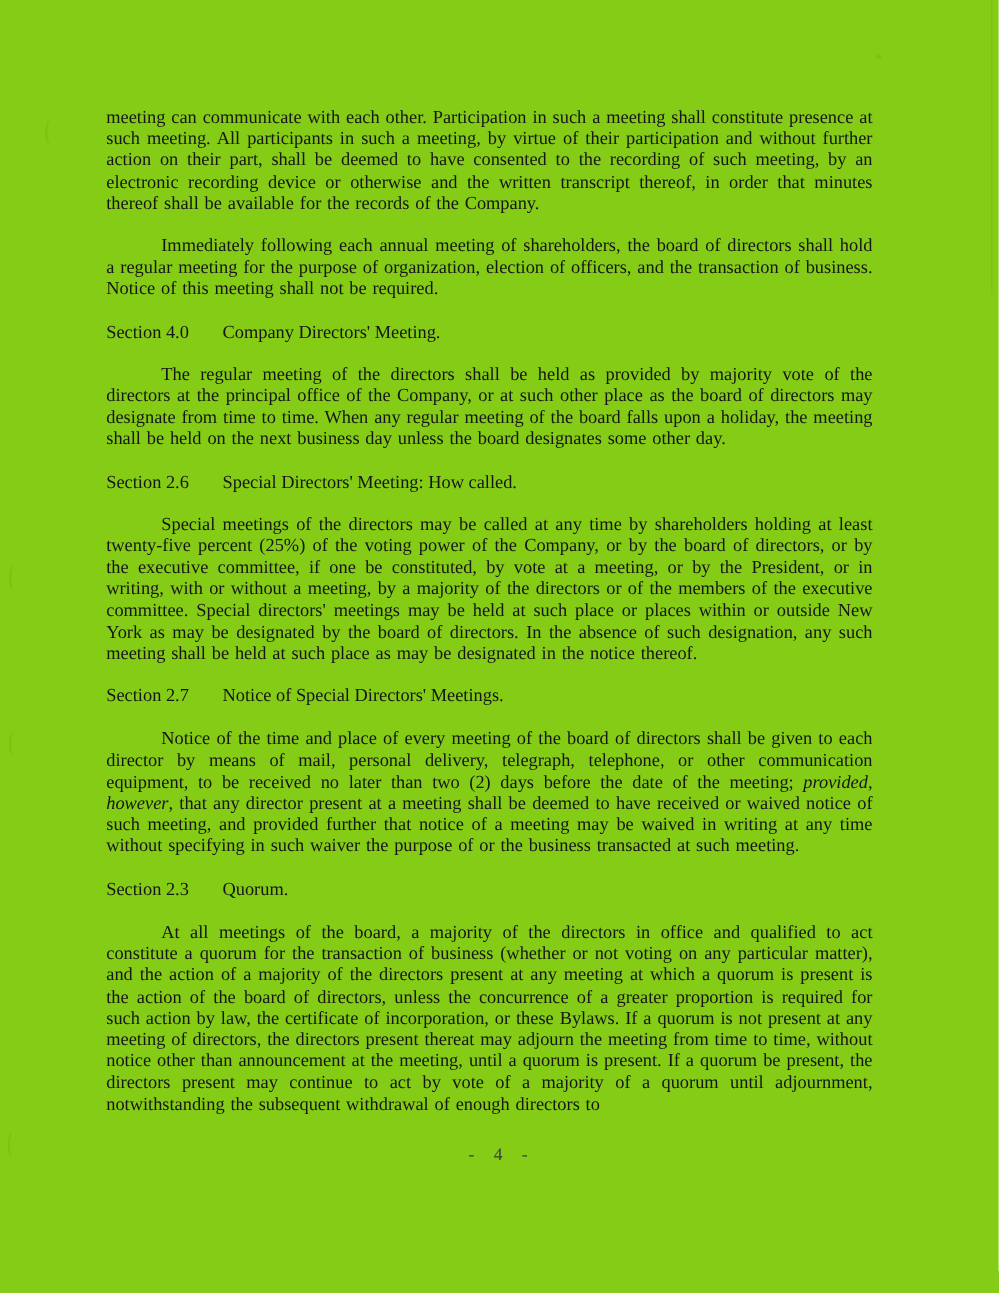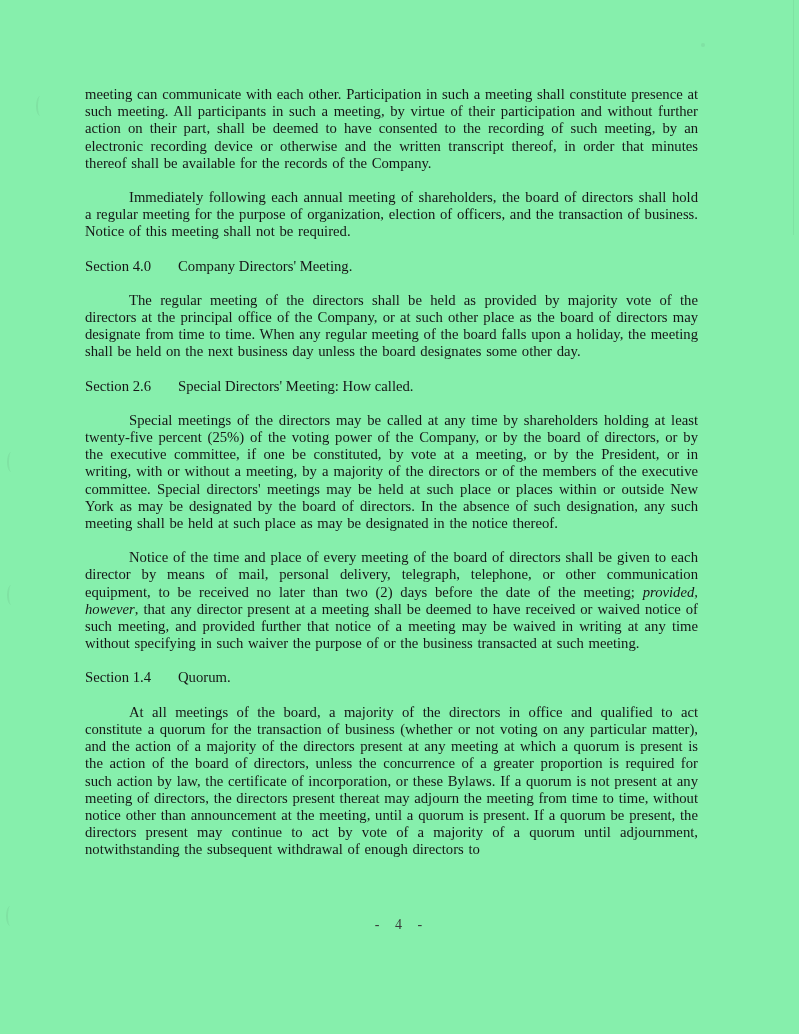--- a/index.html
+++ b/index.html
@@ -4,21 +4,21 @@
 <style>
   html, body {
     margin: 0;
     padding: 0;
     background: #ffffff;
   }
   .page {
     position: relative;
     width: 799px;
     height: 1034px;
-    background: #86efac;
+    background: #84cc16;
     overflow: hidden;
     font-family: "Liberation Serif", "DejaVu Serif", serif;
     color: #161616;
   }
   .doc-body {
     position: absolute;
     left: 85px;
     top: 86px;
     width: 613px;
     font-size: 14.7px;
@@ -93,21 +93,22 @@
   <div class="artifact a-dot"></div>
   <div class="artifact a-edge"></div>
 
   <div class="doc-body" id="doc-body">
       <p class="para no-indent"><span>meeting can communicate with each other. Participation in such a meeting shall constitute presence at such meeting. All participants in such a meeting, by virtue of their participation and without further action on their part, shall be deemed to have consented to the recording of such meeting, by an electronic recording device or otherwise and the written transcript thereof, in order that minutes thereof shall be available for the records of the Company.</span></p>
       <p class="para"><span>Immediately following each annual meeting of shareholders, the board of directors shall hold a regular meeting for the purpose of organization, election of officers, and the transaction of business. Notice of this meeting shall not be required.</span></p>
       <div class="section-heading"><span class="section-number">Section 4.0</span><span class="section-title">Company Directors' Meeting.</span></div>
       <p class="para"><span>The regular meeting of the directors shall be held as provided by majority vote of the directors at the principal office of the Company, or at such other place as the board of directors may designate from time to time. When any regular meeting of the board falls upon a holiday, the meeting shall be held on the next business day unless the board designates some other day.</span></p>
       <div class="section-heading"><span class="section-number">Section 2.6</span><span class="section-title">Special Directors' Meeting: How called.</span></div>
       <p class="para"><span>Special meetings of the directors may be called at any time by shareholders holding at least twenty-five percent (25%) of the voting power of the Company, or by the board of directors, or by the executive committee, if one be constituted, by vote at a meeting, or by the President, or in writing, with or without a meeting, by a majority of the directors or of the members of the executive committee. Special directors' meetings may be held at such place or places within or outside New York as may be designated by the board of directors. In the absence of such designation, any such meeting shall be held at such place as may be designated in the notice thereof.</span></p>
+      <div class="section-heading"><span class="section-number">Section 2.7</span><span class="section-title">Notice of Special Directors' Meetings.</span></div>
       <p class="para"><span>Notice of the time and place of every meeting of the board of directors shall be given to each director by means of mail, personal delivery, telegraph, telephone, or other communication equipment, to be received no later than two (2) days before the date of the meeting; </span><span class="italic">provided, however</span><span>, that any director present at a meeting shall be deemed to have received or waived notice of such meeting, and provided further that notice of a meeting may be waived in writing at any time without specifying in such waiver the purpose of or the business transacted at such meeting.</span></p>
-      <div class="section-heading"><span class="section-number">Section 1.4</span><span class="section-title">Quorum.</span></div>
+      <div class="section-heading"><span class="section-number">Section 2.3</span><span class="section-title">Quorum.</span></div>
       <p class="para"><span>At all meetings of the board, a majority of the directors in office and qualified to act constitute a quorum for the transaction of business (whether or not voting on any particular matter), and the action of a majority of the directors present at any meeting at which a quorum is present is the action of the board of directors, unless the concurrence of a greater proportion is required for such action by law, the certificate of incorporation, or these Bylaws. If a quorum is not present at any meeting of directors, the directors present thereat may adjourn the meeting from time to time, without notice other than announcement at the meeting, until a quorum is present. If a quorum be present, the directors present may continue to act by vote of a majority of a quorum until adjournment, notwithstanding the subsequent withdrawal of enough directors to</span></p>
     </div>
 
   <div class="page-footer">
     <span>- 4 -</span>
   </div>
 </div>
 
 </body></html>

